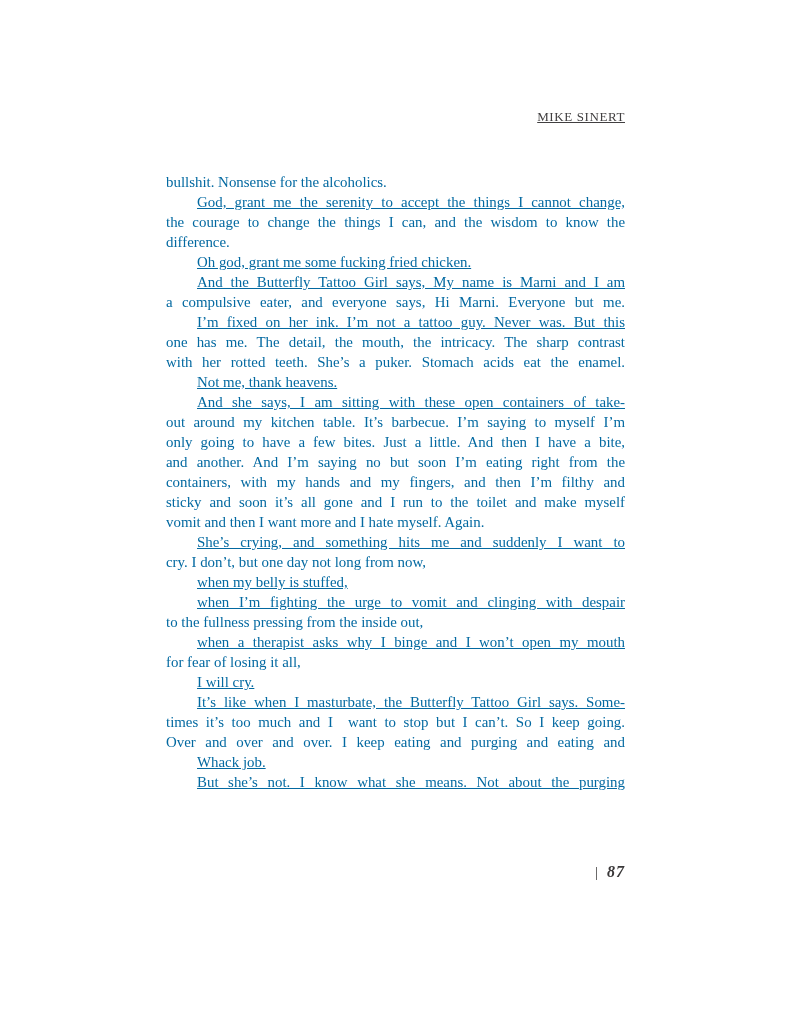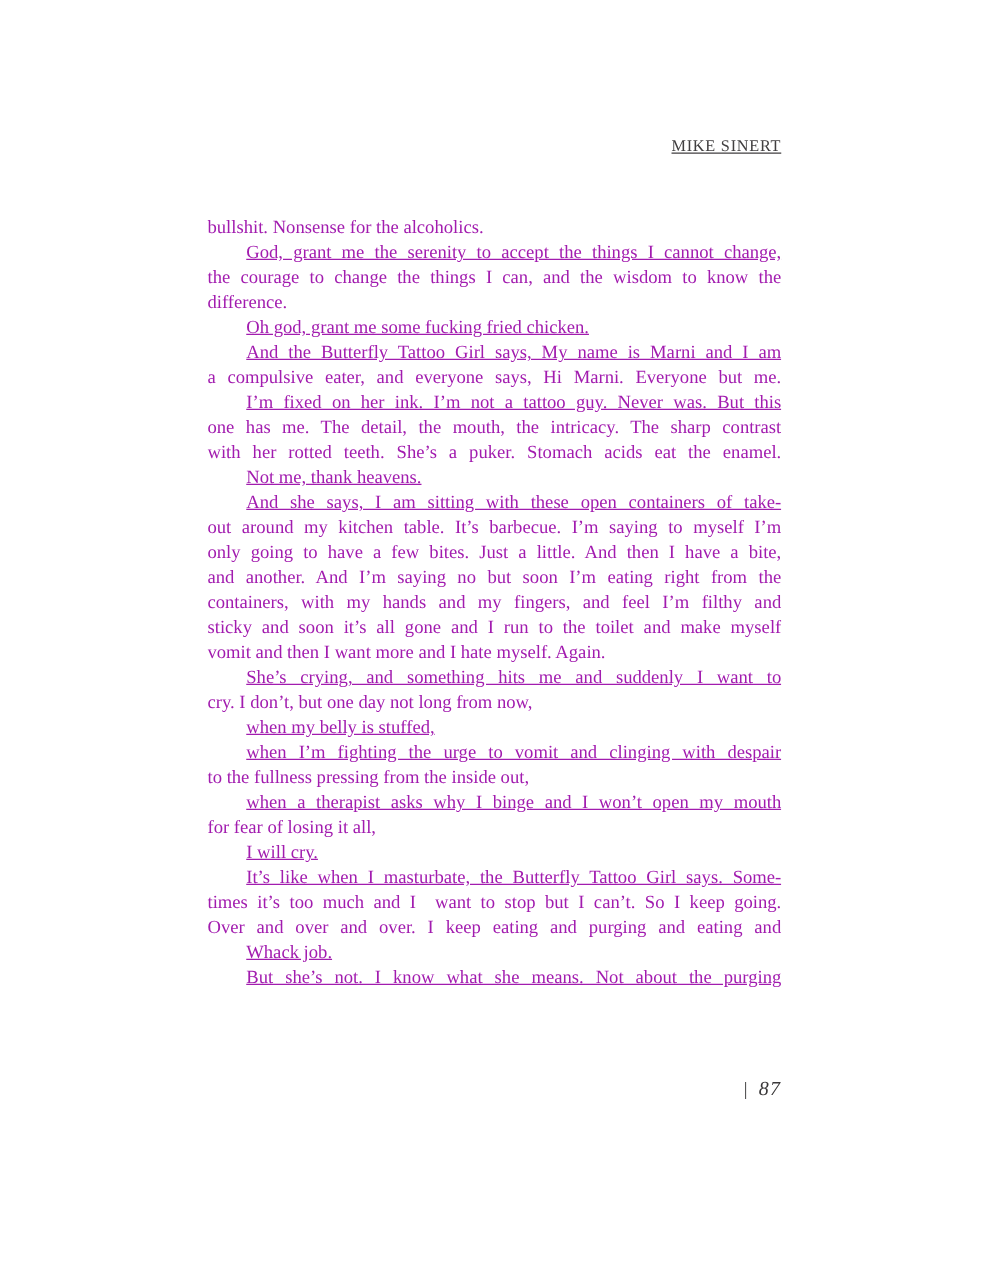--- a/index.html
+++ b/index.html
@@ -28,21 +28,21 @@
     white-space: nowrap;
     text-decoration: underline;
   }
   .text-block {
     position: absolute;
     top: 172px;
     left: 166px;
     right: 166px;
     font-size: 14.9px;
     line-height: 20px;
-    color: #a21caf;
+    color: #0369a1;
   }
   .line {
     height: 20px;
     overflow: hidden;
     text-align: left;
     text-justify: inter-word;
   }
   .line.just {
     text-align: justify;
     text-align-last: justify;
@@ -59,21 +59,21 @@
     line-height: 20px;
     white-space: nowrap;
     color: #3a3839;
   }
   .page-footer .sep {
     font-weight: 400;
     margin-right: 9px;
   }
   .page-footer .num {
     font-style: italic;
-    font-weight: 400;
+    font-weight: 700;
     font-size: 16px;
     letter-spacing: 1px;
   }
 </style>
 </head>
 <body>
 
 <div class="page">
 
   <div class="running-header">MIKE SINERT</div>
@@ -87,21 +87,21 @@
       <div class="line indent just">And the Butterfly Tattoo Girl says, My name is Marni and I am</div>
       <div class="line just">a compulsive eater, and everyone says, Hi Marni. Everyone but me.</div>
       <div class="line indent just">I’m fixed on her ink. I’m not a tattoo guy. Never was. But this</div>
       <div class="line just">one has me. The detail, the mouth, the intricacy. The sharp contrast</div>
       <div class="line just">with her rotted teeth. She’s a puker. Stomach acids eat the enamel.</div>
       <div class="line indent">Not me, thank heavens.</div>
       <div class="line indent just">And she says, I am sitting with these open containers of take-</div>
       <div class="line just">out around my kitchen table. It’s barbecue. I’m saying to myself I’m</div>
       <div class="line just">only going to have a few bites. Just a little. And then I have a bite,</div>
       <div class="line just">and another. And I’m saying no but soon I’m eating right from the</div>
-      <div class="line just">containers, with my hands and my fingers, and feel I’m filthy and</div>
+      <div class="line just">containers, with my hands and my fingers, and then I’m filthy and</div>
       <div class="line just">sticky and soon it’s all gone and I run to the toilet and make myself</div>
       <div class="line">vomit and then I want more and I hate myself. Again.</div>
       <div class="line indent just">She’s crying, and something hits me and suddenly I want to</div>
       <div class="line">cry. I don’t, but one day not long from now,</div>
       <div class="line indent">when my belly is stuffed,</div>
       <div class="line indent just">when I’m fighting the urge to vomit and clinging with despair</div>
       <div class="line">to the fullness pressing from the inside out,</div>
       <div class="line indent just">when a therapist asks why I binge and I won’t open my mouth</div>
       <div class="line">for fear of losing it all,</div>
       <div class="line indent">I will cry.</div>

